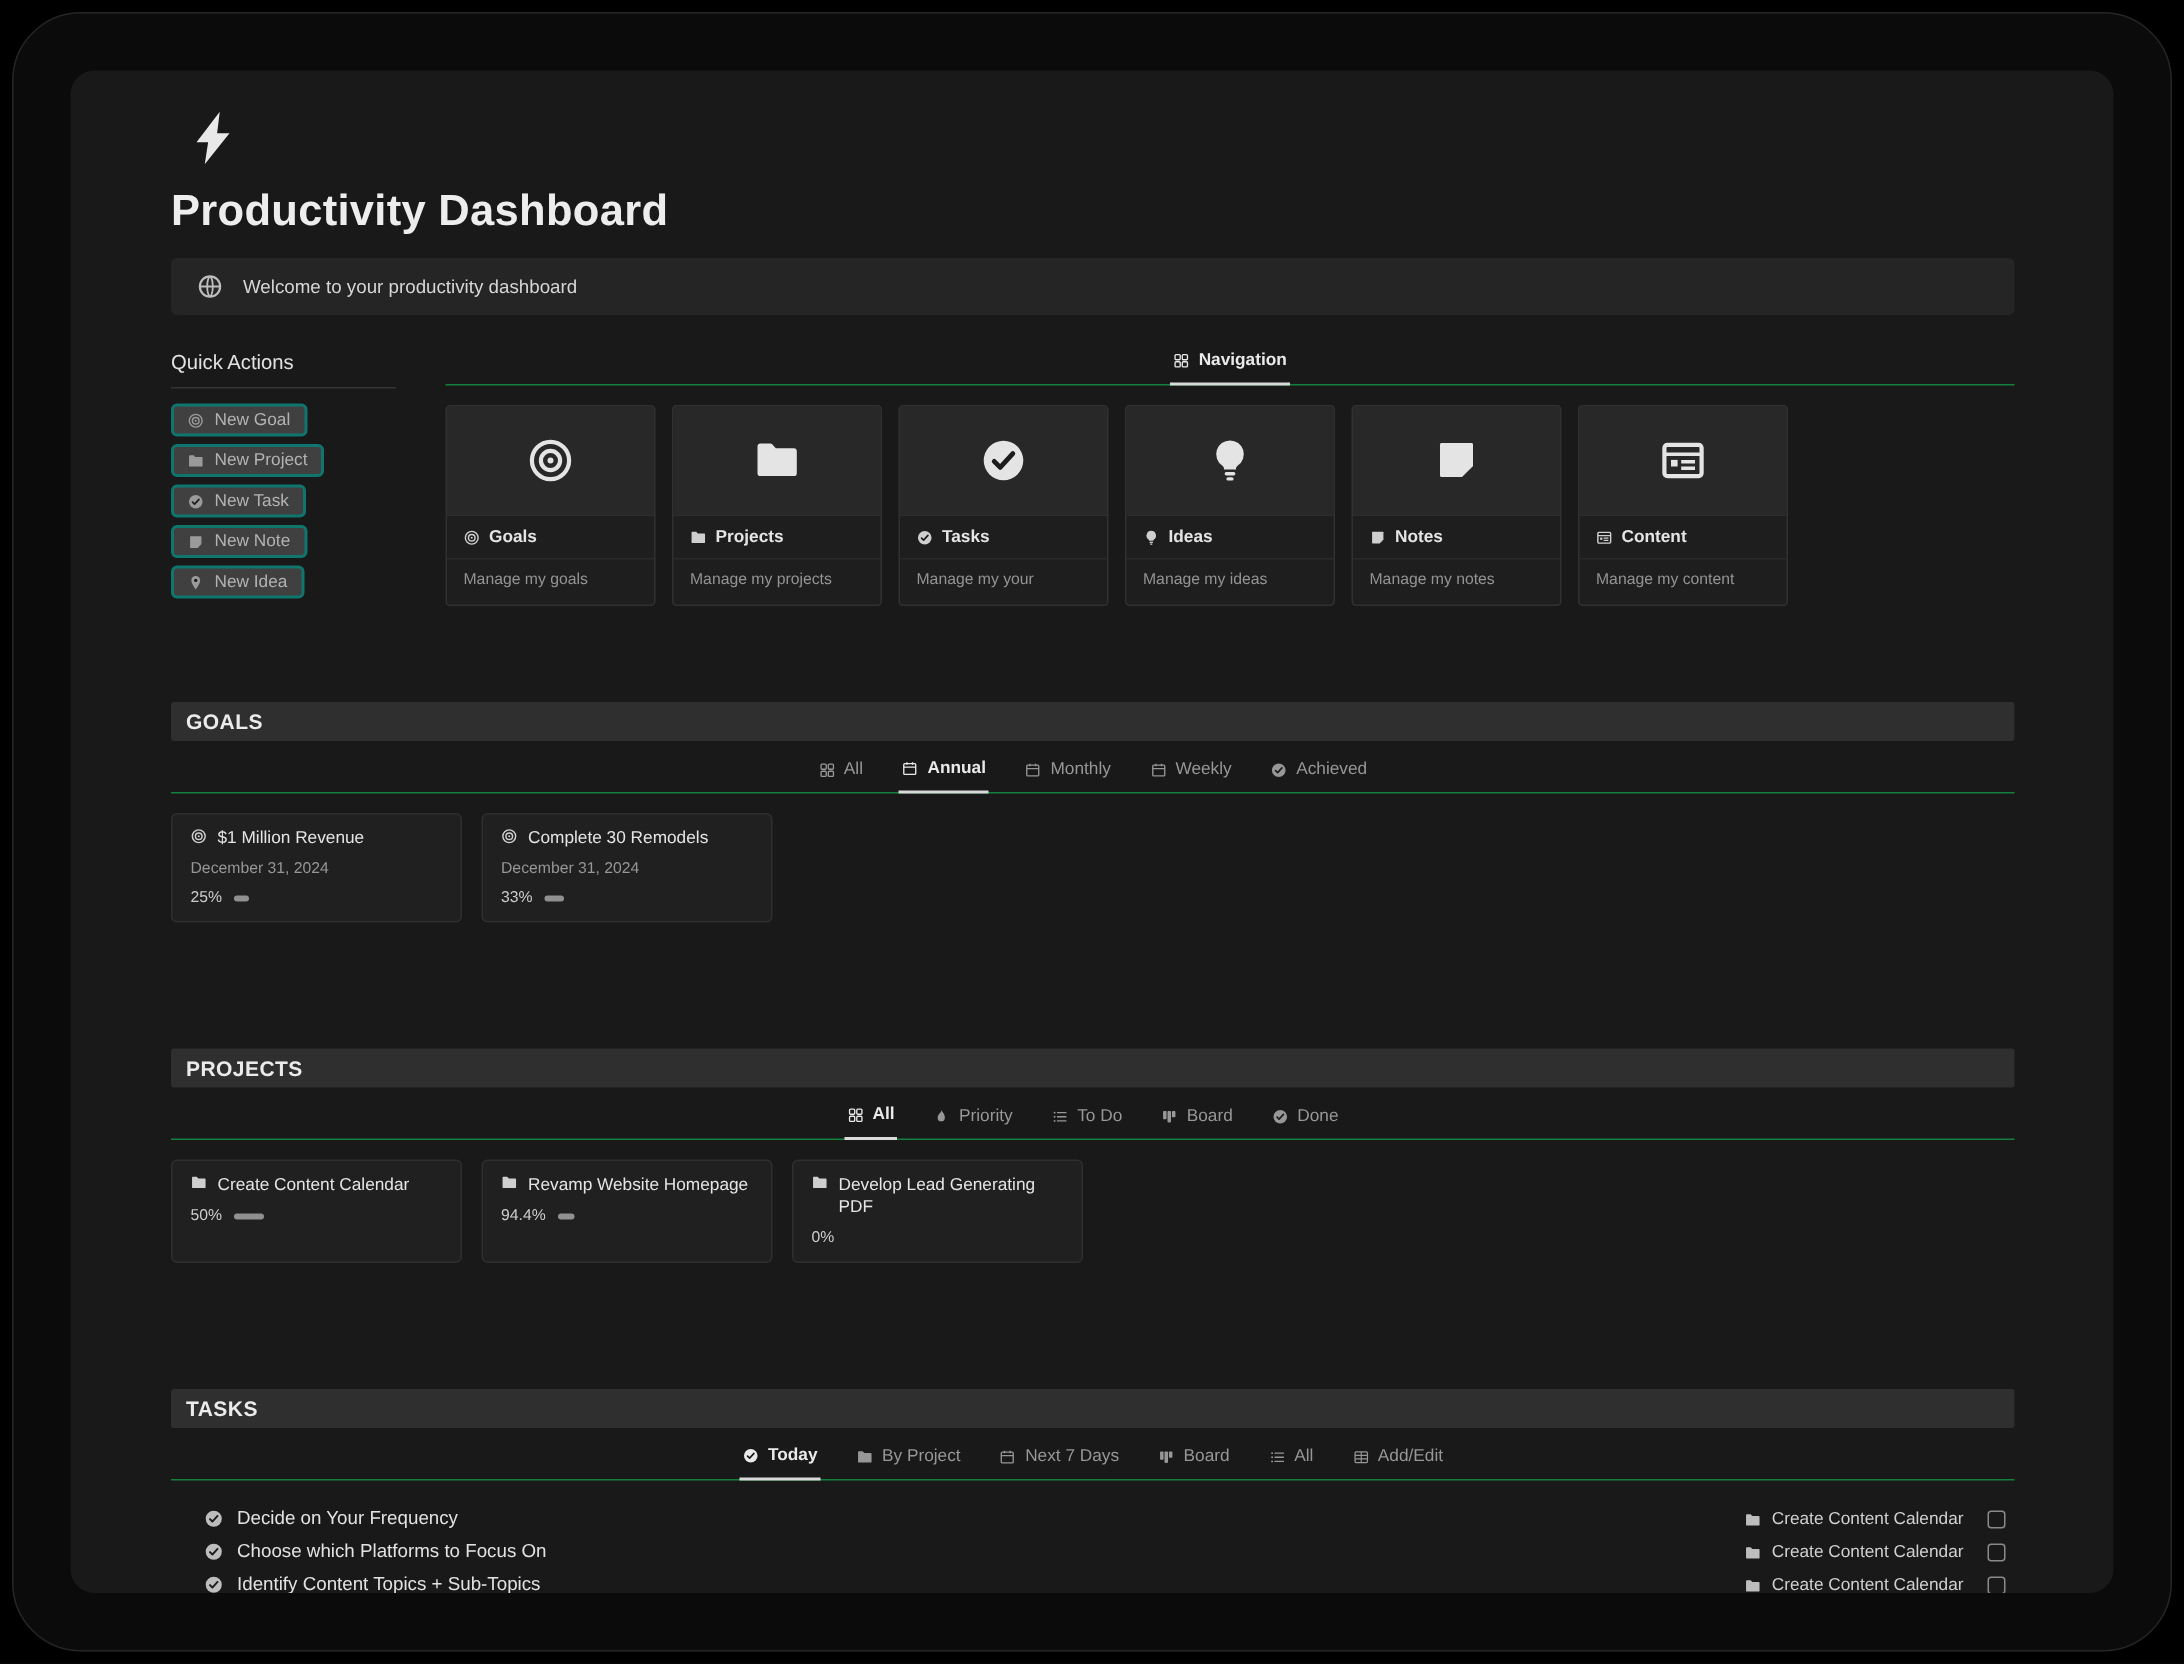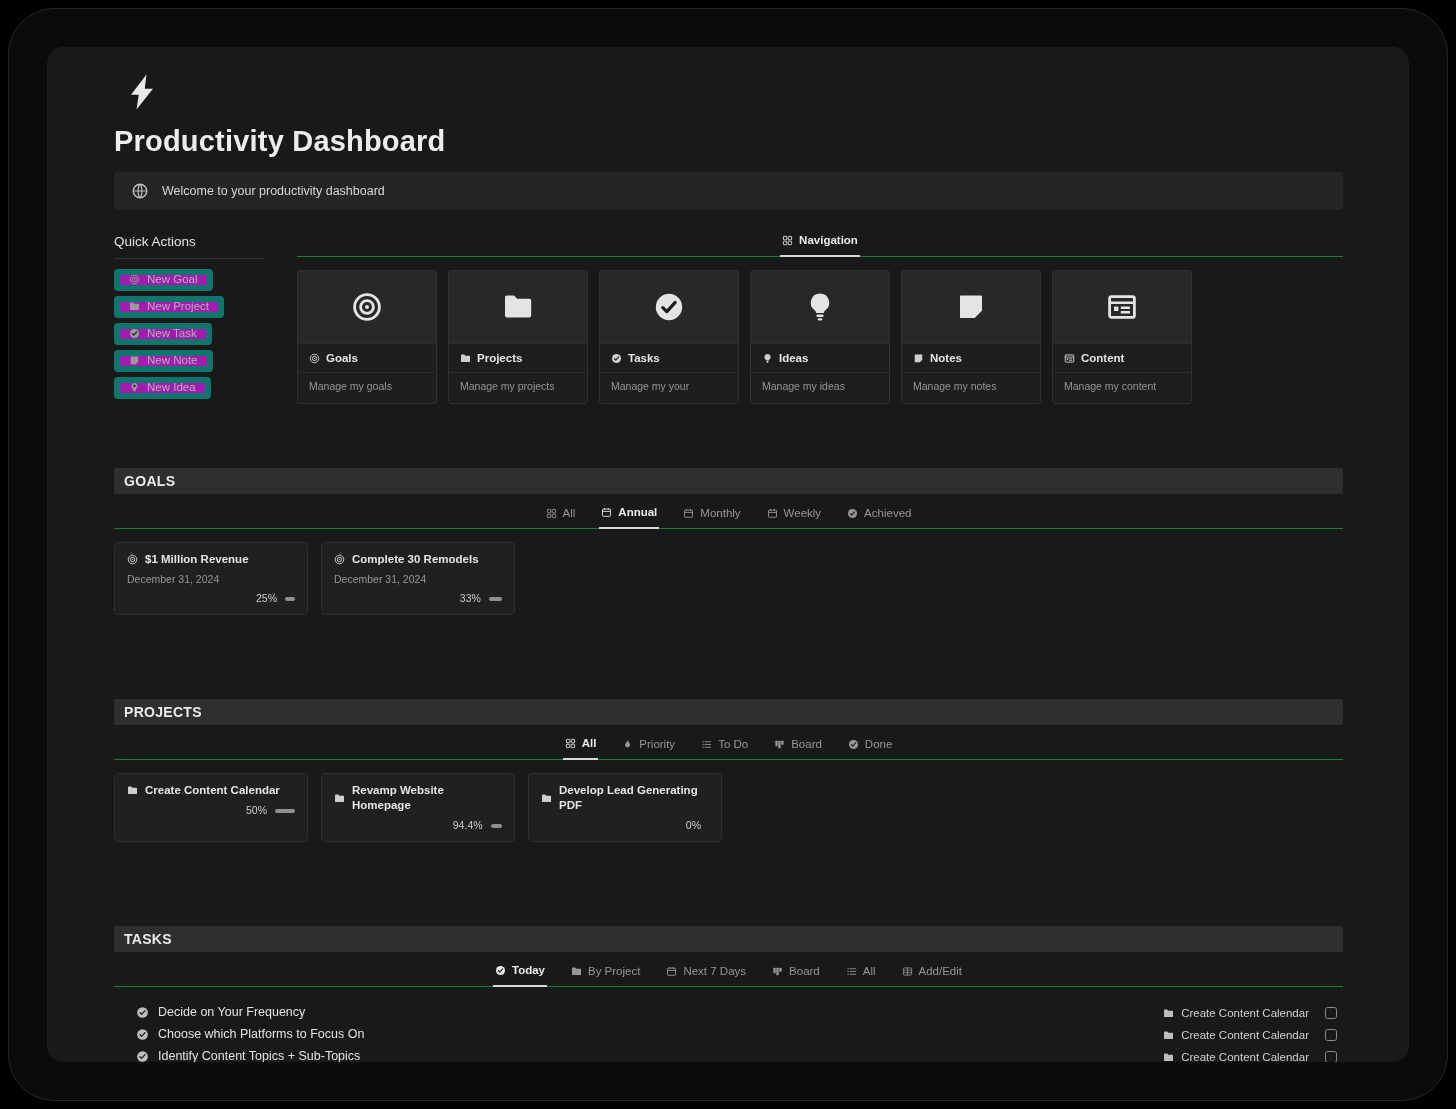--- a/index.html
+++ b/index.html
@@ -19,22 +19,22 @@
 
   .page-title{margin:12px 0 0;font-size:29px;line-height:34px;font-weight:700;color:#ededed;letter-spacing:.2px;}
   .callout{display:flex;align-items:center;gap:13px;background:#252525;border-radius:4px;height:38px;
     padding:0 17px;margin-top:14px;width:1229px;color:#d6d6d6;font-size:12.5px;}
   .callout .ic{color:#bdbdbd;}
 
   .body-row{display:flex;margin-top:24px;width:1229px;}
   .qa-col{width:183px;flex:none;}
   .qa-heading{font-size:13.5px;color:#e2e2e2;padding-bottom:9px;border-bottom:1px solid #343434;width:150px;}
   .qa-list{margin-top:10px;}
-  .qa-btn{display:flex;align-items:flex-end;gap:7px;width:fit-content;height:22px;padding:0 9px;margin-bottom:5px;
-    border:6px solid #0f766e;border-radius:4px;background:#a21caf;color:#b3b3b3;font-size:11.5px;cursor:pointer;
+  .qa-btn{display:flex;align-items:center;gap:7px;width:fit-content;height:22px;padding:0 9px;margin-bottom:5px;
+    border:2px solid #0f766e;border-radius:4px;background:#404040;color:#b3b3b3;font-size:11.5px;cursor:pointer;
     font-family:inherit;}
   .qa-btn .ic{color:#9a9a9a;width:11px;height:11px;}
 
   .nav-col{flex:1;min-width:0;}
   .tabs-row{display:flex;gap:22px;border-bottom:1px solid #15803d;align-items:flex-end;justify-content:center;}
   .tab{display:flex;align-items:center;gap:6px;font-size:11.5px;color:#979797;padding:0 2px 9px;cursor:pointer;}
   .tab .ic{width:11px;height:11px;}
   .tab.active{color:#eaeaea;font-weight:600;border-bottom:2px solid #d9d9d9;margin-bottom:-1px;}
 
   .nav-cards{display:flex;gap:11px;margin-top:13px;}
@@ -46,24 +46,24 @@
   .nav-card-sub{padding:7px 11px 11px;border-top:1px solid #2a2a2a;font-size:10.5px;color:#949494;}
 
   .section{width:1229px;}
   .mt-a{margin-top:64px;} .mt-b{margin-top:84px;}
   .section-bar{height:26px;background:#2f2f2f;border-radius:2px;display:flex;align-items:center;
     padding:0 10px;font-size:14px;font-weight:700;color:#ebebeb;letter-spacing:.3px;}
   .section .tabs-row{margin-top:12px;}
 
   .card-row{display:flex;gap:13px;margin-top:13px;}
   .g-card{width:194px;background:#202020;border:1px solid #2f2f2f;border-radius:4px;padding:9px 12px;cursor:pointer;}
-  .g-title{display:flex;align-items:center;gap:7px;font-size:11.5px;font-weight:700;color:#e5e5e5;line-height:15px;}
+  .g-title{display:flex;gap:7px;font-size:11.5px;font-weight:400;color:#e5e5e5;line-height:15px;}
   .g-title .ic{width:11px;height:11px;color:#cfcfcf;}
   .g-date{margin-top:6px;font-size:10.5px;color:#969696;line-height:13px;}
-  .g-progress{margin-top:6px;display:flex;align-items:center;gap:8px;font-size:10.5px;color:#cdcdcd;line-height:13px;justify-content:flex-end;}
+  .g-progress{margin-top:6px;display:flex;align-items:center;gap:8px;font-size:10.5px;color:#cdcdcd;line-height:13px;}
   .bar{height:4px;border-radius:2px;background:#909090;}
 
   .task-list{margin-top:10px;}
   .task-row{display:flex;align-items:flex-end;height:22px;padding:0 6px 0 22px;cursor:pointer;}
   .task-check{color:#bdbdbd;display:flex;}
   .task-title{margin-left:9px;font-size:12.5px;color:#e2e2e2;}
   .task-right{margin-left:auto;display:flex;align-items:center;gap:7px;}
   .task-right .ic{color:#bdbdbd;}
   .task-proj{font-size:11.5px;color:#d0d0d0;}
   .task-box{width:12px;height:12px;border:1.5px solid #8a8a8a;border-radius:2.5px;margin-left:9px;background:transparent;}

